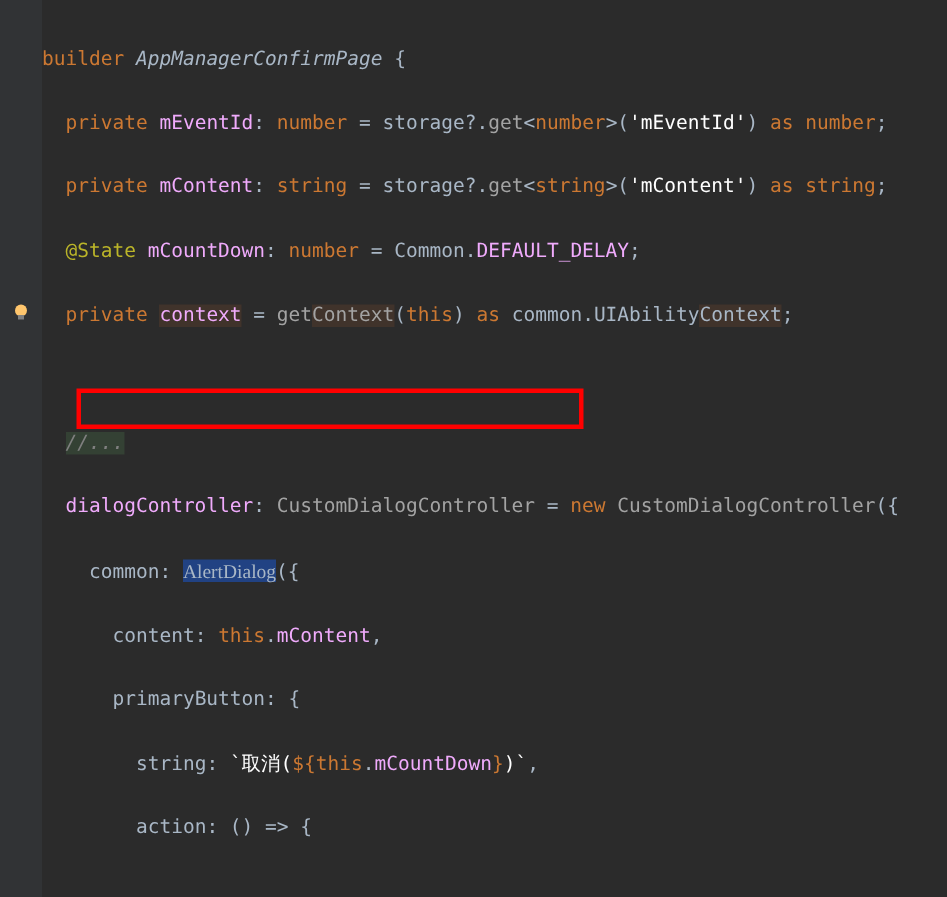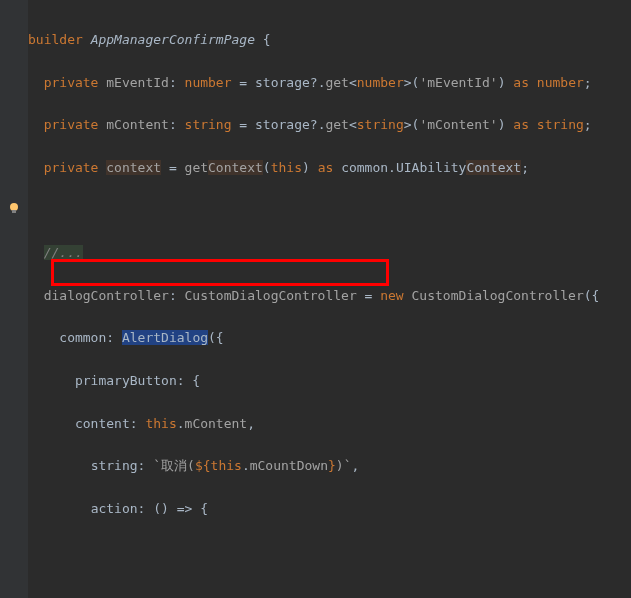--- a/index.html
+++ b/index.html
@@ -30,30 +30,30 @@
     height: 12px;
   }
   .code {
     position: absolute;
     left: 28px;
     top: 8px;
     white-space: pre;
   }
   .kw { color: #cc7832; }
   .num { color: #6897bb; }
-  .str { color: #a3a3a3; }
-  .prop { color: #a3a3a3; }
+  .str { color: #ffffff; }
+  .prop { color: #f0abfc; }
   .class { color: #a9b7c6; font-style: italic; }
   .comment { color: #808080; font-style: italic; background: #344134; }
   .fn { color: #a3a3a3; }
   .anno { color: #bbb529; }
   .punc { color: #a9b7c6; }
   .tpl { color: #cc7832; }
   .hl-ctx { background: #40332b; }
-  .hl-blue { background: #214283; color: #a9b7c6; }
+  .hl-blue { background: #214283; color: #a9b7c6; font-family: Liberation Serif, serif; }
   .redbox {
     position: absolute;
     border: 3px solid #ff0000;
     background: transparent;
     pointer-events: none;
   }
   .line { display: block; }
 </style>
 </head>
 <body>
@@ -62,27 +62,28 @@
 
 <svg class="bulb" viewBox="0 0 12 12">
   <circle cx="6" cy="5" r="4" fill="#ffc66d"></circle>
   <rect x="4" y="8" width="4" height="3" fill="#808080"></rect>
 </svg>
 
 <div class="code">
 <span class="line"><span class="kw">builder</span> <span class="class">AppManagerConfirmPage</span> <span class="punc">{</span></span>
 <span class="line">  <span class="kw">private</span> <span class="prop">mEventId</span><span>:</span> <span class="kw">number</span> <span>=</span> <span>storage</span><span>?.</span><span class="fn">get</span><span>&lt;</span><span class="kw">number</span><span>&gt;(</span><span class="str">'mEventId'</span><span>)</span> <span class="kw">as</span> <span class="kw">number</span><span>;</span></span>
 <span class="line">  <span class="kw">private</span> <span class="prop">mContent</span><span>:</span> <span class="kw">string</span> <span>=</span> <span>storage</span><span>?.</span><span class="fn">get</span><span>&lt;</span><span class="kw">string</span><span>&gt;(</span><span class="str">'mContent'</span><span>)</span> <span class="kw">as</span> <span class="kw">string</span><span>;</span></span>
+<span class="line">  <span class="anno">@State</span> <span class="prop">mCountDown</span><span>:</span> <span class="kw">number</span> <span>=</span> <span>Common</span><span>.</span><span class="prop">DEFAULT_DELAY</span><span>;</span></span>
 <span class="line">  <span class="kw">private</span> <span class="prop hl-ctx">context</span> <span>=</span> <span class="fn">get</span><span class="fn hl-ctx">Context</span><span>(</span><span class="kw">this</span><span>)</span> <span class="kw">as</span> <span>common</span><span>.</span><span>UIAbility</span><span class="hl-ctx">Context</span><span>;</span></span>
 <span class="line"> </span>
 <span class="line">  <span class="comment">//...</span></span>
 <span class="line">  <span class="prop">dialogController</span><span>:</span> <span class="fn">CustomDialogController</span> <span>=</span> <span class="kw">new</span> <span class="fn">CustomDialogController</span><span>({</span></span>
 <span class="line">    <span>common</span><span>:</span> <span class="hl-blue">AlertDialog</span><span>({</span></span>
+<span class="line">      <span>content</span><span>:</span> <span class="kw">this</span><span>.</span><span class="prop">mContent</span><span>,</span></span>
 <span class="line">      <span>primaryButton</span><span>: {</span></span>
-<span class="line">      <span>content</span><span>:</span> <span class="kw">this</span><span>.</span><span class="prop">mContent</span><span>,</span></span>
 <span class="line">        <span>string</span><span>:</span> <span class="str">`</span><span class="str">取消(</span><span class="tpl">${</span><span class="kw">this</span><span>.</span><span class="prop">mCountDown</span><span class="tpl">}</span><span class="str">)</span><span class="str">`</span><span>,</span></span>
 <span class="line">        <span>action</span><span>: () =&gt; {</span></span>
 
 
 
 
 
 
 
 

